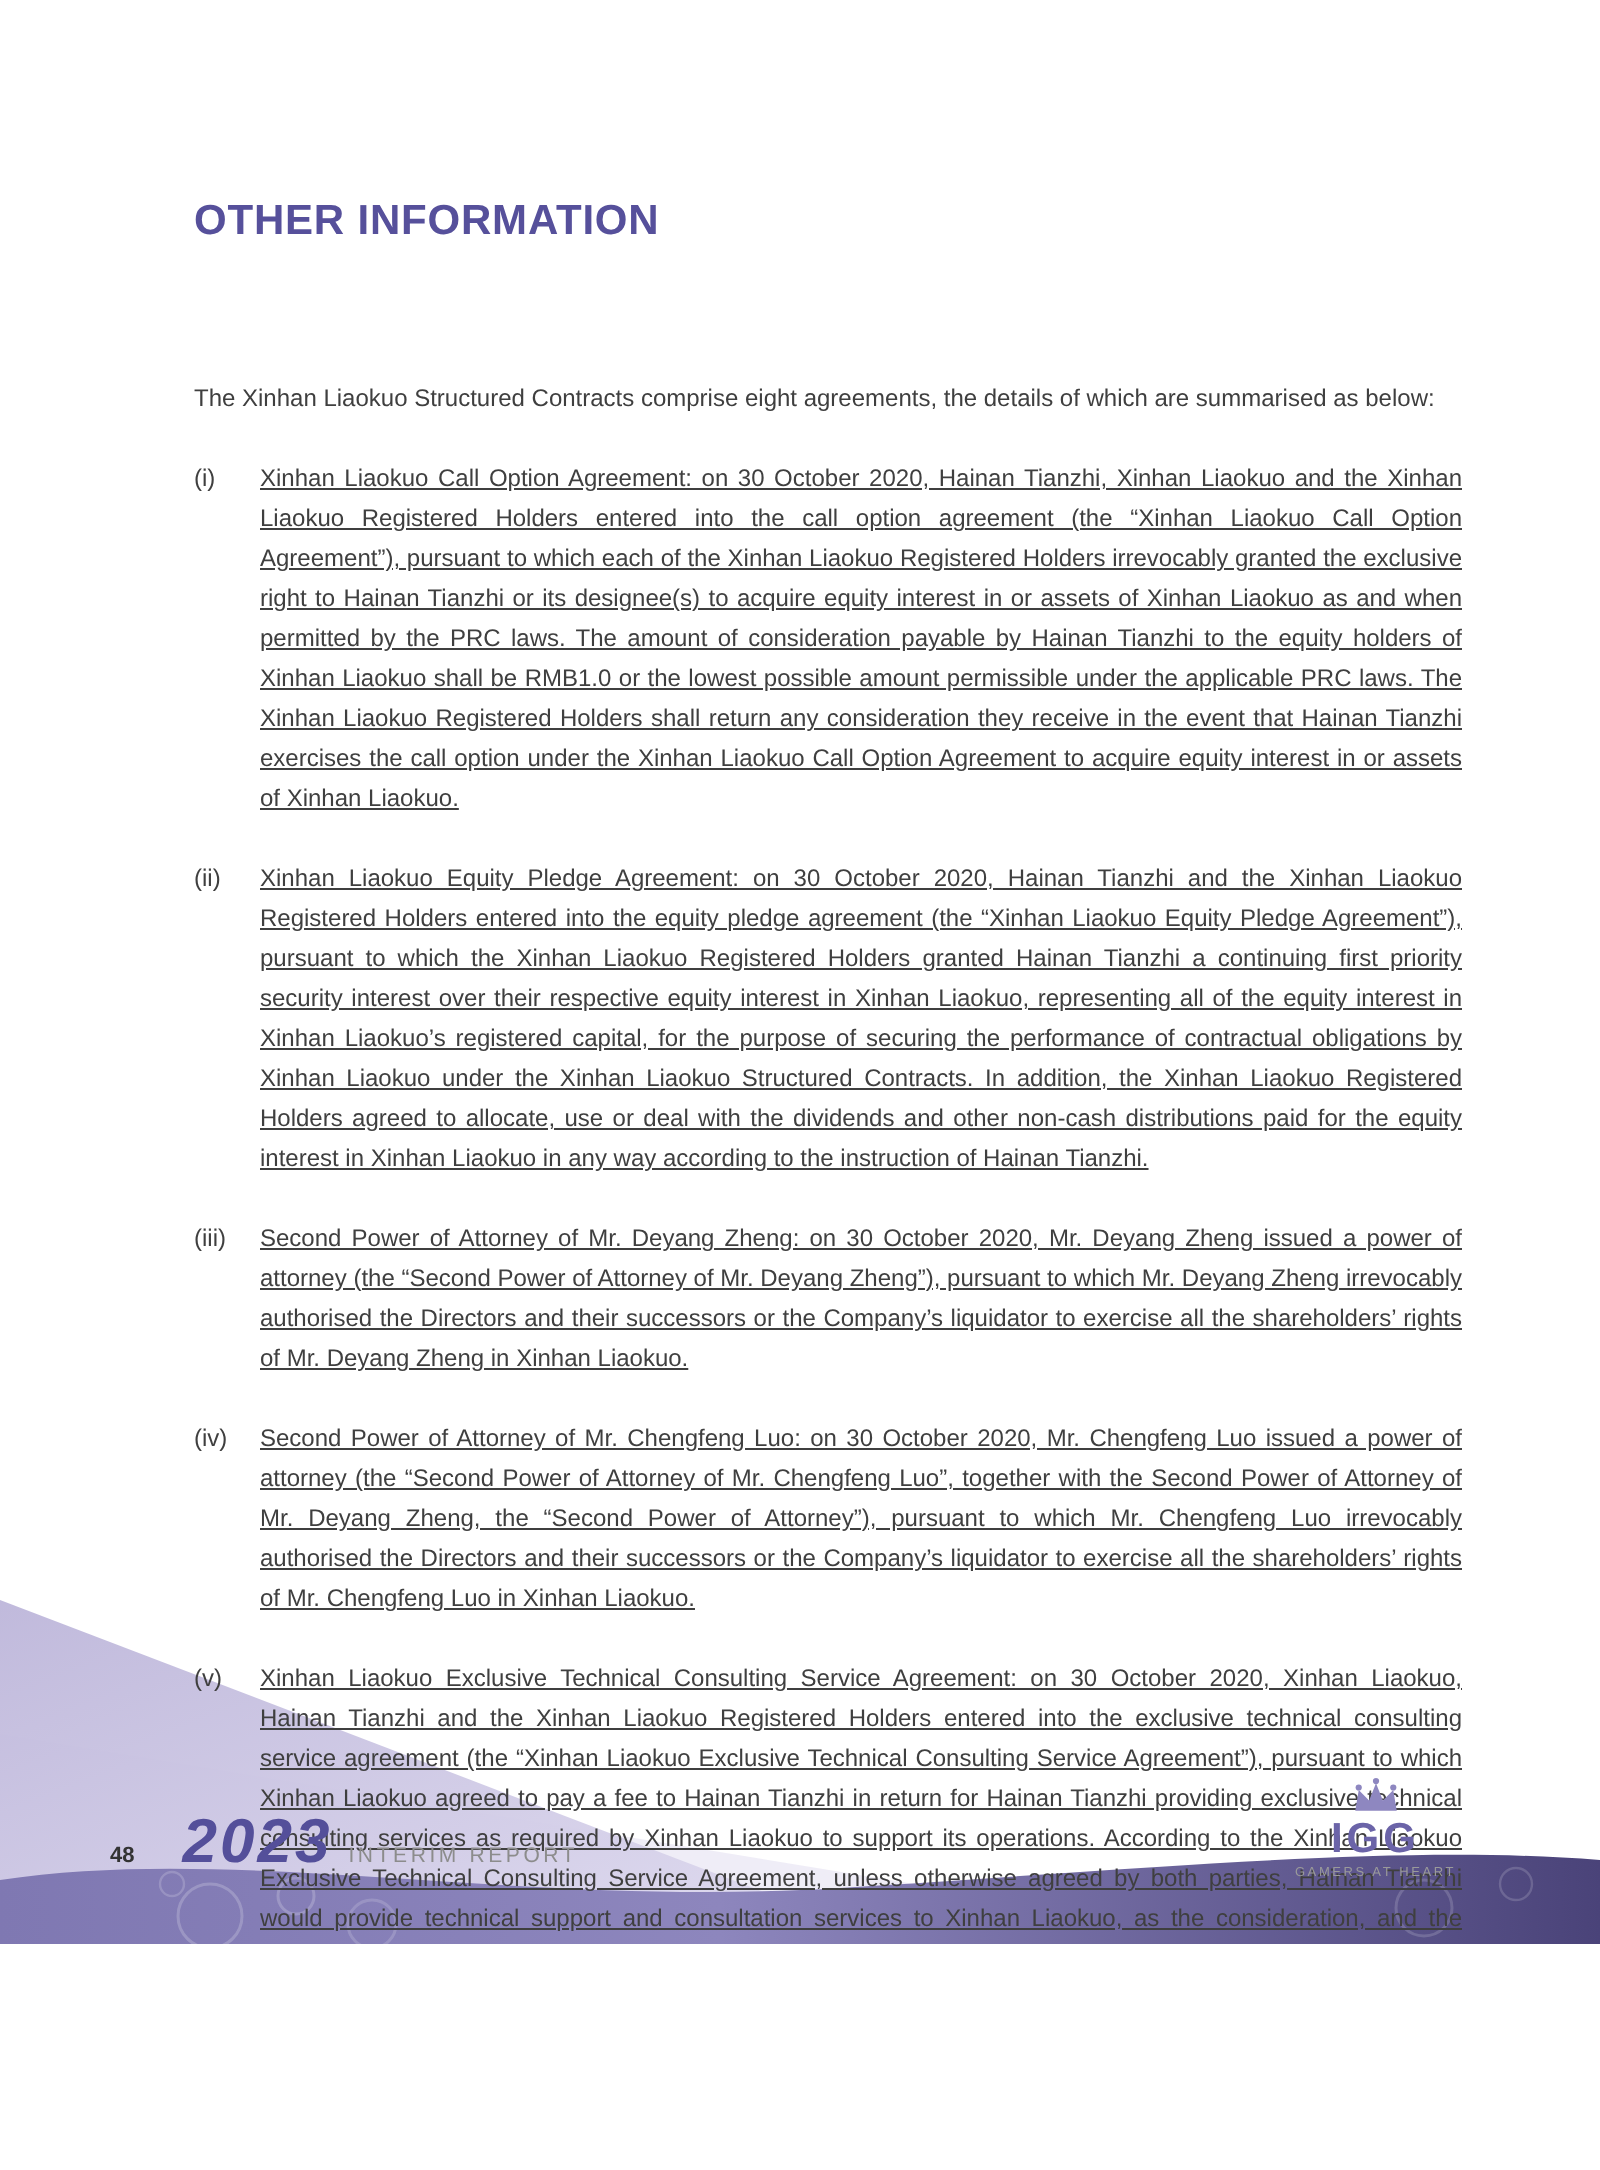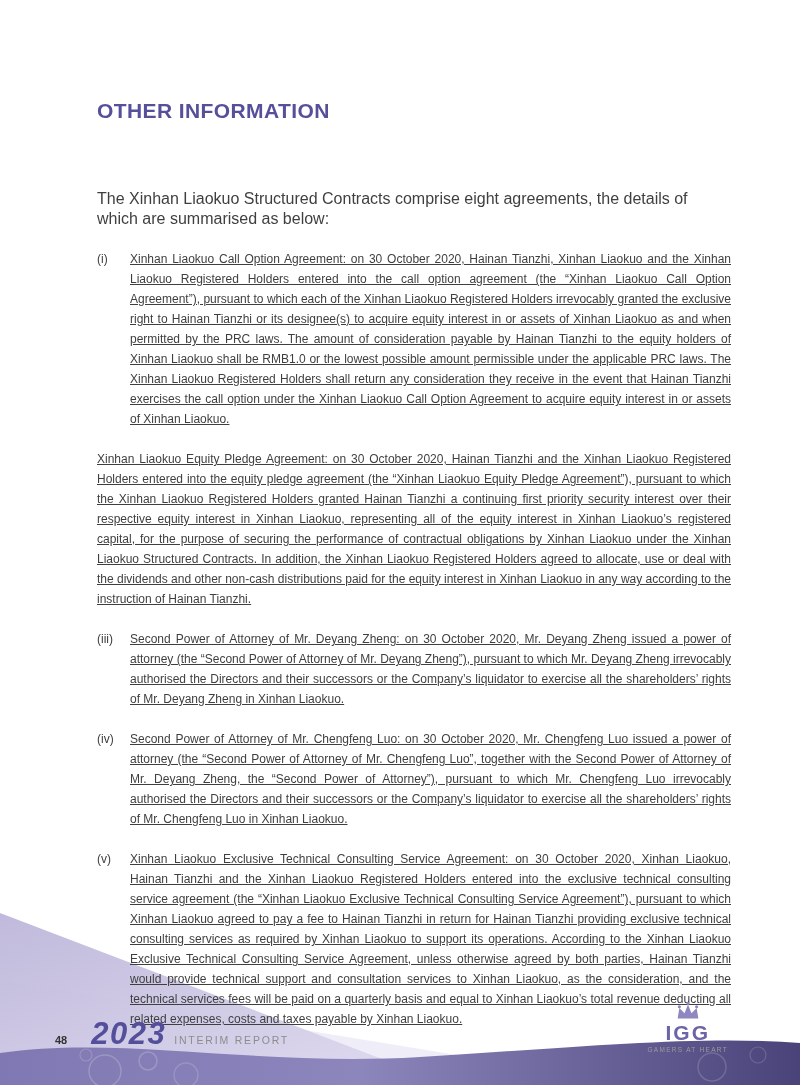--- a/index.html
+++ b/index.html
@@ -1,19 +1,19 @@
 <!DOCTYPE html>
 <html><head>
 <meta charset="utf-8">
 <style>
   html, body { margin: 0; padding: 0; background: #ffffff; }
   .page {
     position: relative;
     width: 800px;
-    height: 1085px;
+    height: 972px;
     background: #ffffff;
     overflow: hidden;
     font-family: "Liberation Sans", sans-serif;
     color: #3f3f3f;
   }
   .content {
     position: absolute;
     left: 97px;
     top: 99px;
     width: 634px;
@@ -21,21 +21,21 @@
   }
   .title {
     margin: 0;
     font-size: 21px;
     font-weight: 700;
     letter-spacing: 0.4px;
     color: #56509b;
   }
   .intro {
     margin: 66px 0 0 0;
-    font-size: 16px;
+    font-size: 12px;
     line-height: 20px;
   }
   .items { margin-top: 20px; }
   .item {
     display: flex;
     margin-bottom: 20px;
     font-size: 12px;
     line-height: 20px;
   }
   .marker {
@@ -118,20 +118,21 @@
   <div class="content">
     <h1 class="title">OTHER INFORMATION</h1>
     <p class="intro">The Xinhan Liaokuo Structured Contracts comprise eight agreements, the details of which are summarised as below:</p>
 
     <div class="items">
       <div class="item">
         <span class="marker">(i)</span>
         <p class="item-text">Xinhan Liaokuo Call Option Agreement: on 30 October 2020, Hainan Tianzhi, Xinhan Liaokuo and the Xinhan Liaokuo Registered Holders entered into the call option agreement (the “Xinhan Liaokuo Call Option Agreement”), pursuant to which each of the Xinhan Liaokuo Registered Holders irrevocably granted the exclusive right to Hainan Tianzhi or its designee(s) to acquire equity interest in or assets of Xinhan Liaokuo as and when permitted by the PRC laws. The amount of consideration payable by Hainan Tianzhi to the equity holders of Xinhan Liaokuo shall be RMB1.0 or the lowest possible amount permissible under the applicable PRC laws. The Xinhan Liaokuo Registered Holders shall return any consideration they receive in the event that Hainan Tianzhi exercises the call option under the Xinhan Liaokuo Call Option Agreement to acquire equity interest in or assets of Xinhan Liaokuo.</p>
       </div>
       <div class="item">
+        <span class="marker">(ii)</span>
         <p class="item-text">Xinhan Liaokuo Equity Pledge Agreement: on 30 October 2020, Hainan Tianzhi and the Xinhan Liaokuo Registered Holders entered into the equity pledge agreement (the “Xinhan Liaokuo Equity Pledge Agreement”), pursuant to which the Xinhan Liaokuo Registered Holders granted Hainan Tianzhi a continuing first priority security interest over their respective equity interest in Xinhan Liaokuo, representing all of the equity interest in Xinhan Liaokuo’s registered capital, for the purpose of securing the performance of contractual obligations by Xinhan Liaokuo under the Xinhan Liaokuo Structured Contracts. In addition, the Xinhan Liaokuo Registered Holders agreed to allocate, use or deal with the dividends and other non-cash distributions paid for the equity interest in Xinhan Liaokuo in any way according to the instruction of Hainan Tianzhi.</p>
       </div>
       <div class="item">
         <span class="marker">(iii)</span>
         <p class="item-text">Second Power of Attorney of Mr. Deyang Zheng: on 30 October 2020, Mr. Deyang Zheng issued a power of attorney (the “Second Power of Attorney of Mr. Deyang Zheng”), pursuant to which Mr. Deyang Zheng irrevocably authorised the Directors and their successors or the Company’s liquidator to exercise all the shareholders’ rights of Mr. Deyang Zheng in Xinhan Liaokuo.</p>
       </div>
       <div class="item">
         <span class="marker">(iv)</span>
         <p class="item-text">Second Power of Attorney of Mr. Chengfeng Luo: on 30 October 2020, Mr. Chengfeng Luo issued a power of attorney (the “Second Power of Attorney of Mr. Chengfeng Luo”, together with the Second Power of Attorney of Mr. Deyang Zheng, the “Second Power of Attorney”), pursuant to which Mr. Chengfeng Luo irrevocably authorised the Directors and their successors or the Company’s liquidator to exercise all the shareholders’ rights of Mr. Chengfeng Luo in Xinhan Liaokuo.</p>
       </div>

